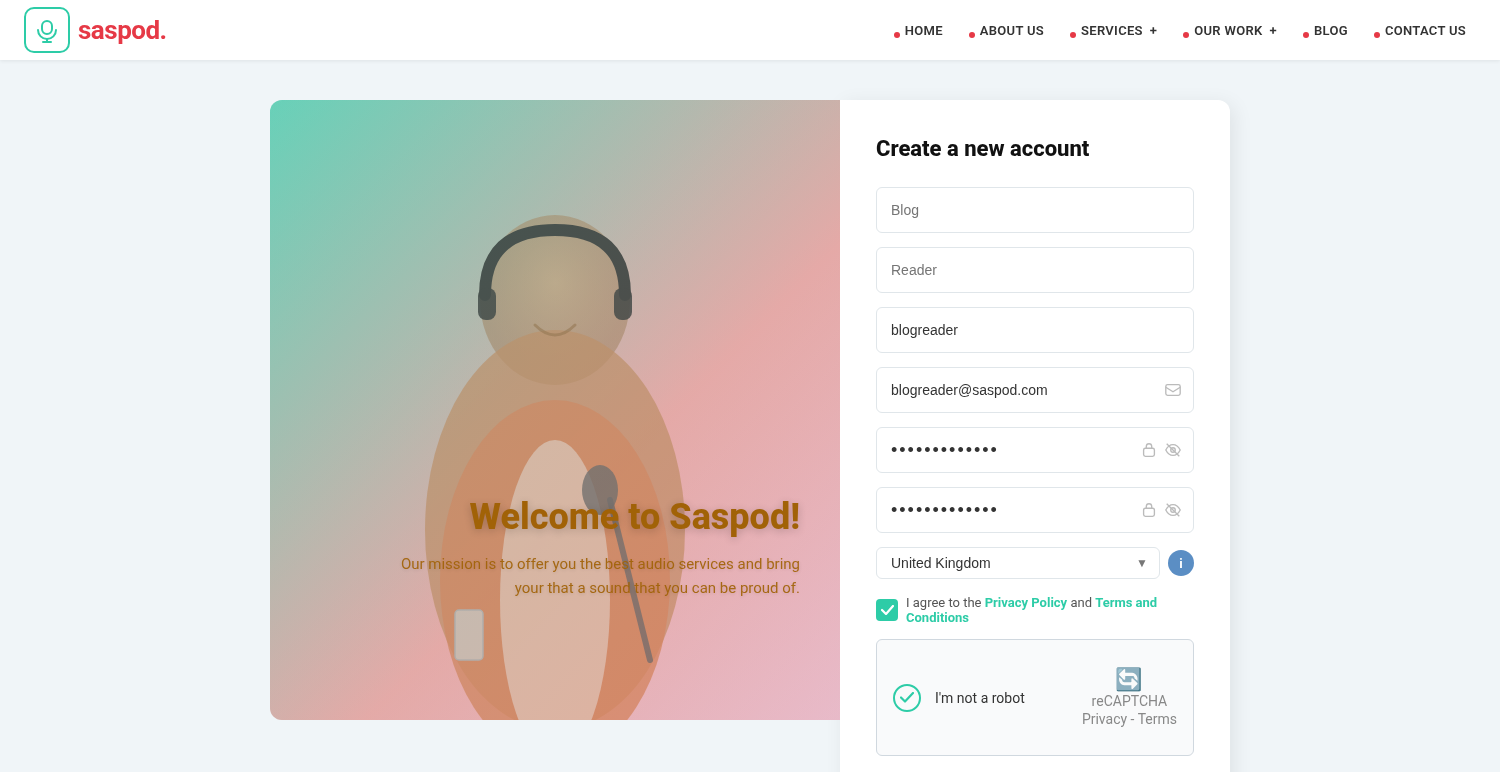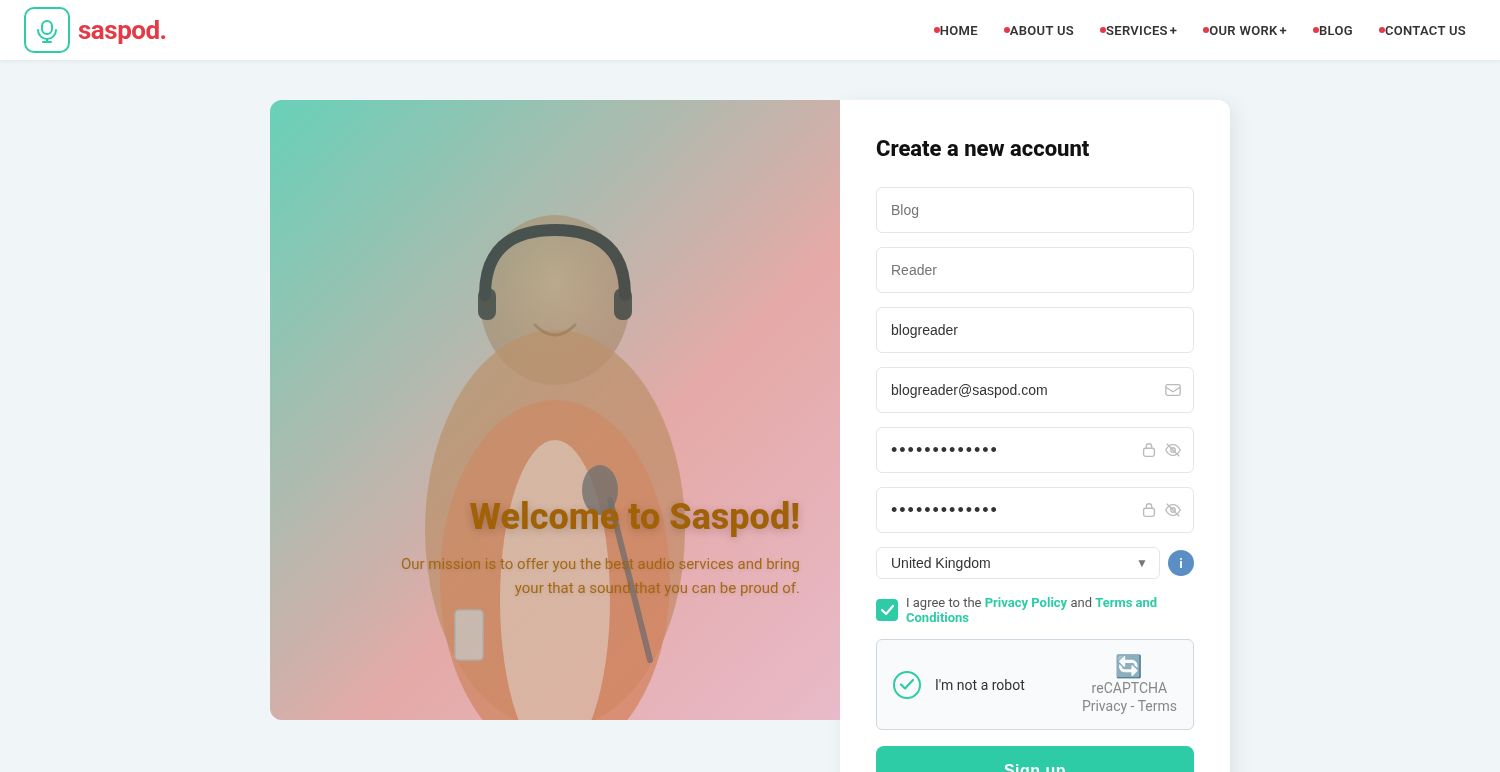--- a/index.html
+++ b/index.html
@@ -40,21 +40,22 @@
     }
     .logo-text span { color: #e63946; }
 
     nav {
       display: flex;
       align-items: center;
       gap: 6px;
     }
     .nav-item {
       display: flex;
-      align-items: center;
+      align-items: flex-end;
+      gap: 5px;
       padding: 6px 10px;
       font-size: 13px;
       font-weight: 600;
       color: #333;
       cursor: pointer;
       text-decoration: none;
       letter-spacing: 0.3px;
     }
     .nav-dot {
       width: 6px;
@@ -256,21 +257,21 @@
       color: #2dcca7;
       font-weight: 700;
       text-decoration: none;
       cursor: pointer;
     }
 
     
     .recaptcha-box {
       border: 1.5px solid #d0d8df;
       border-radius: 6px;
-      padding: 14px 16px;
+      padding: 27px 16px;
       display: flex;
       align-items: center;
       justify-content: space-between;
       margin-bottom: 16px;
       background: #f9fafb;
     }
     .recaptcha-left {
       display: flex;
       align-items: center;
       gap: 14px;

